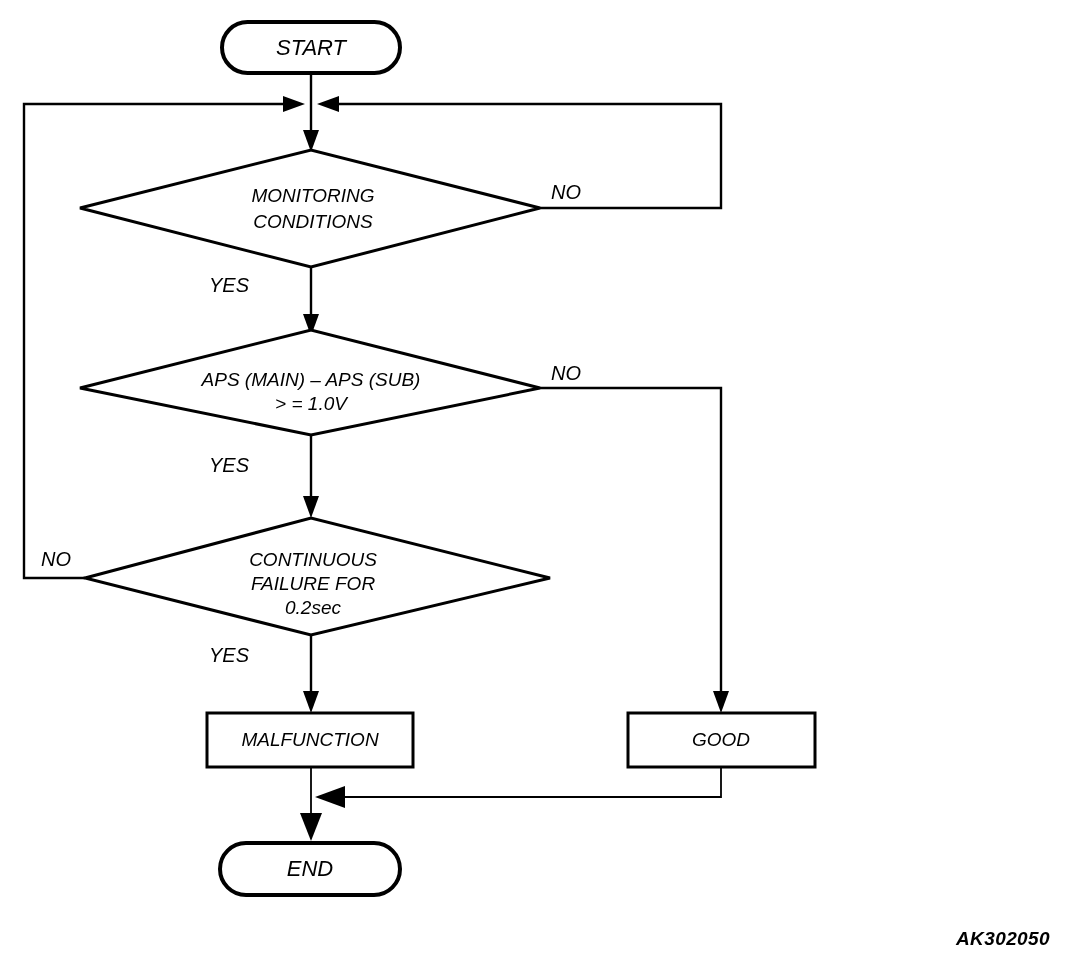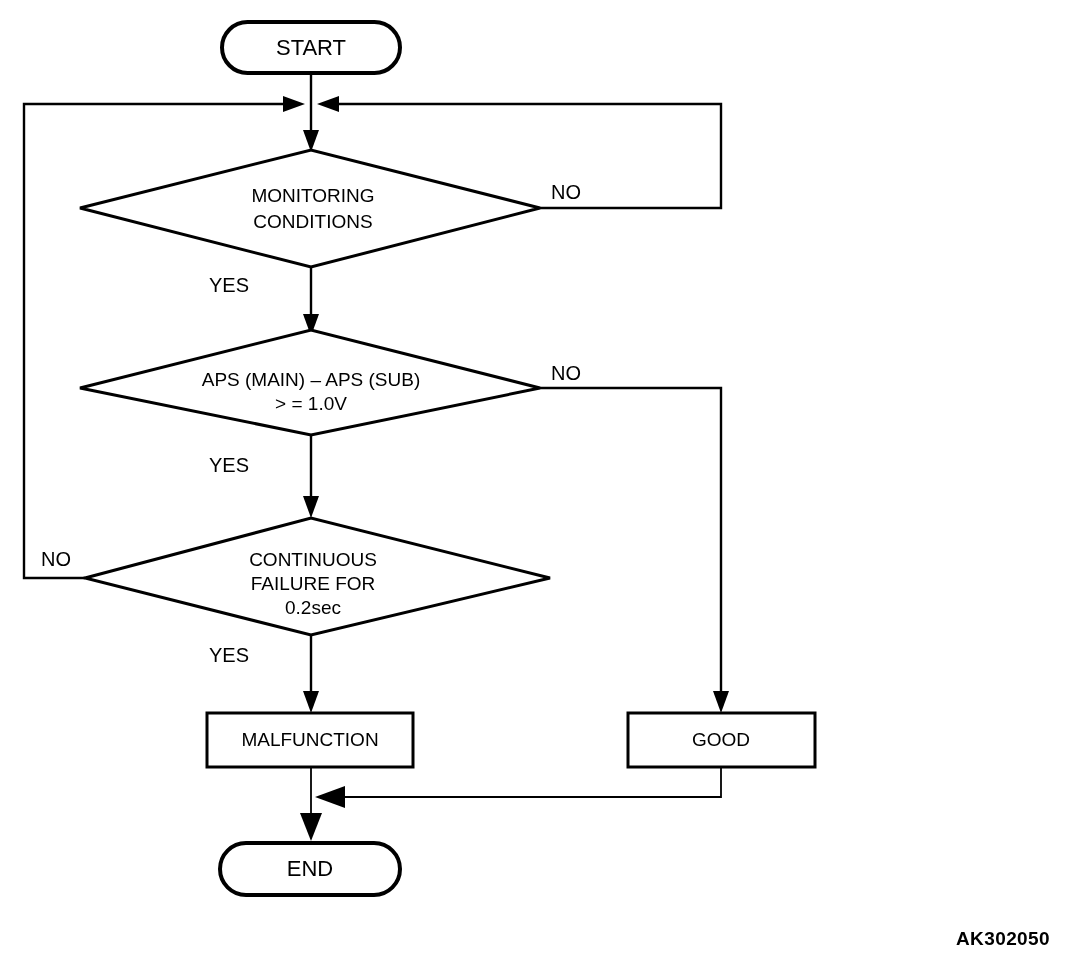--- a/index.html
+++ b/index.html
@@ -10,20 +10,21 @@
   }
   body {
     font-family: "Liberation Sans", sans-serif;
   }
   #page {
     position: relative;
     width: 1072px;
     height: 972px;
     background: #ffffff;
     overflow: hidden;
+    font-style: italic;
   }
   #flow-svg {
     position: absolute;
     left: 0;
     top: 0;
     width: 1072px;
     height: 972px;
     display: block;
   }
   .term-stroke {

